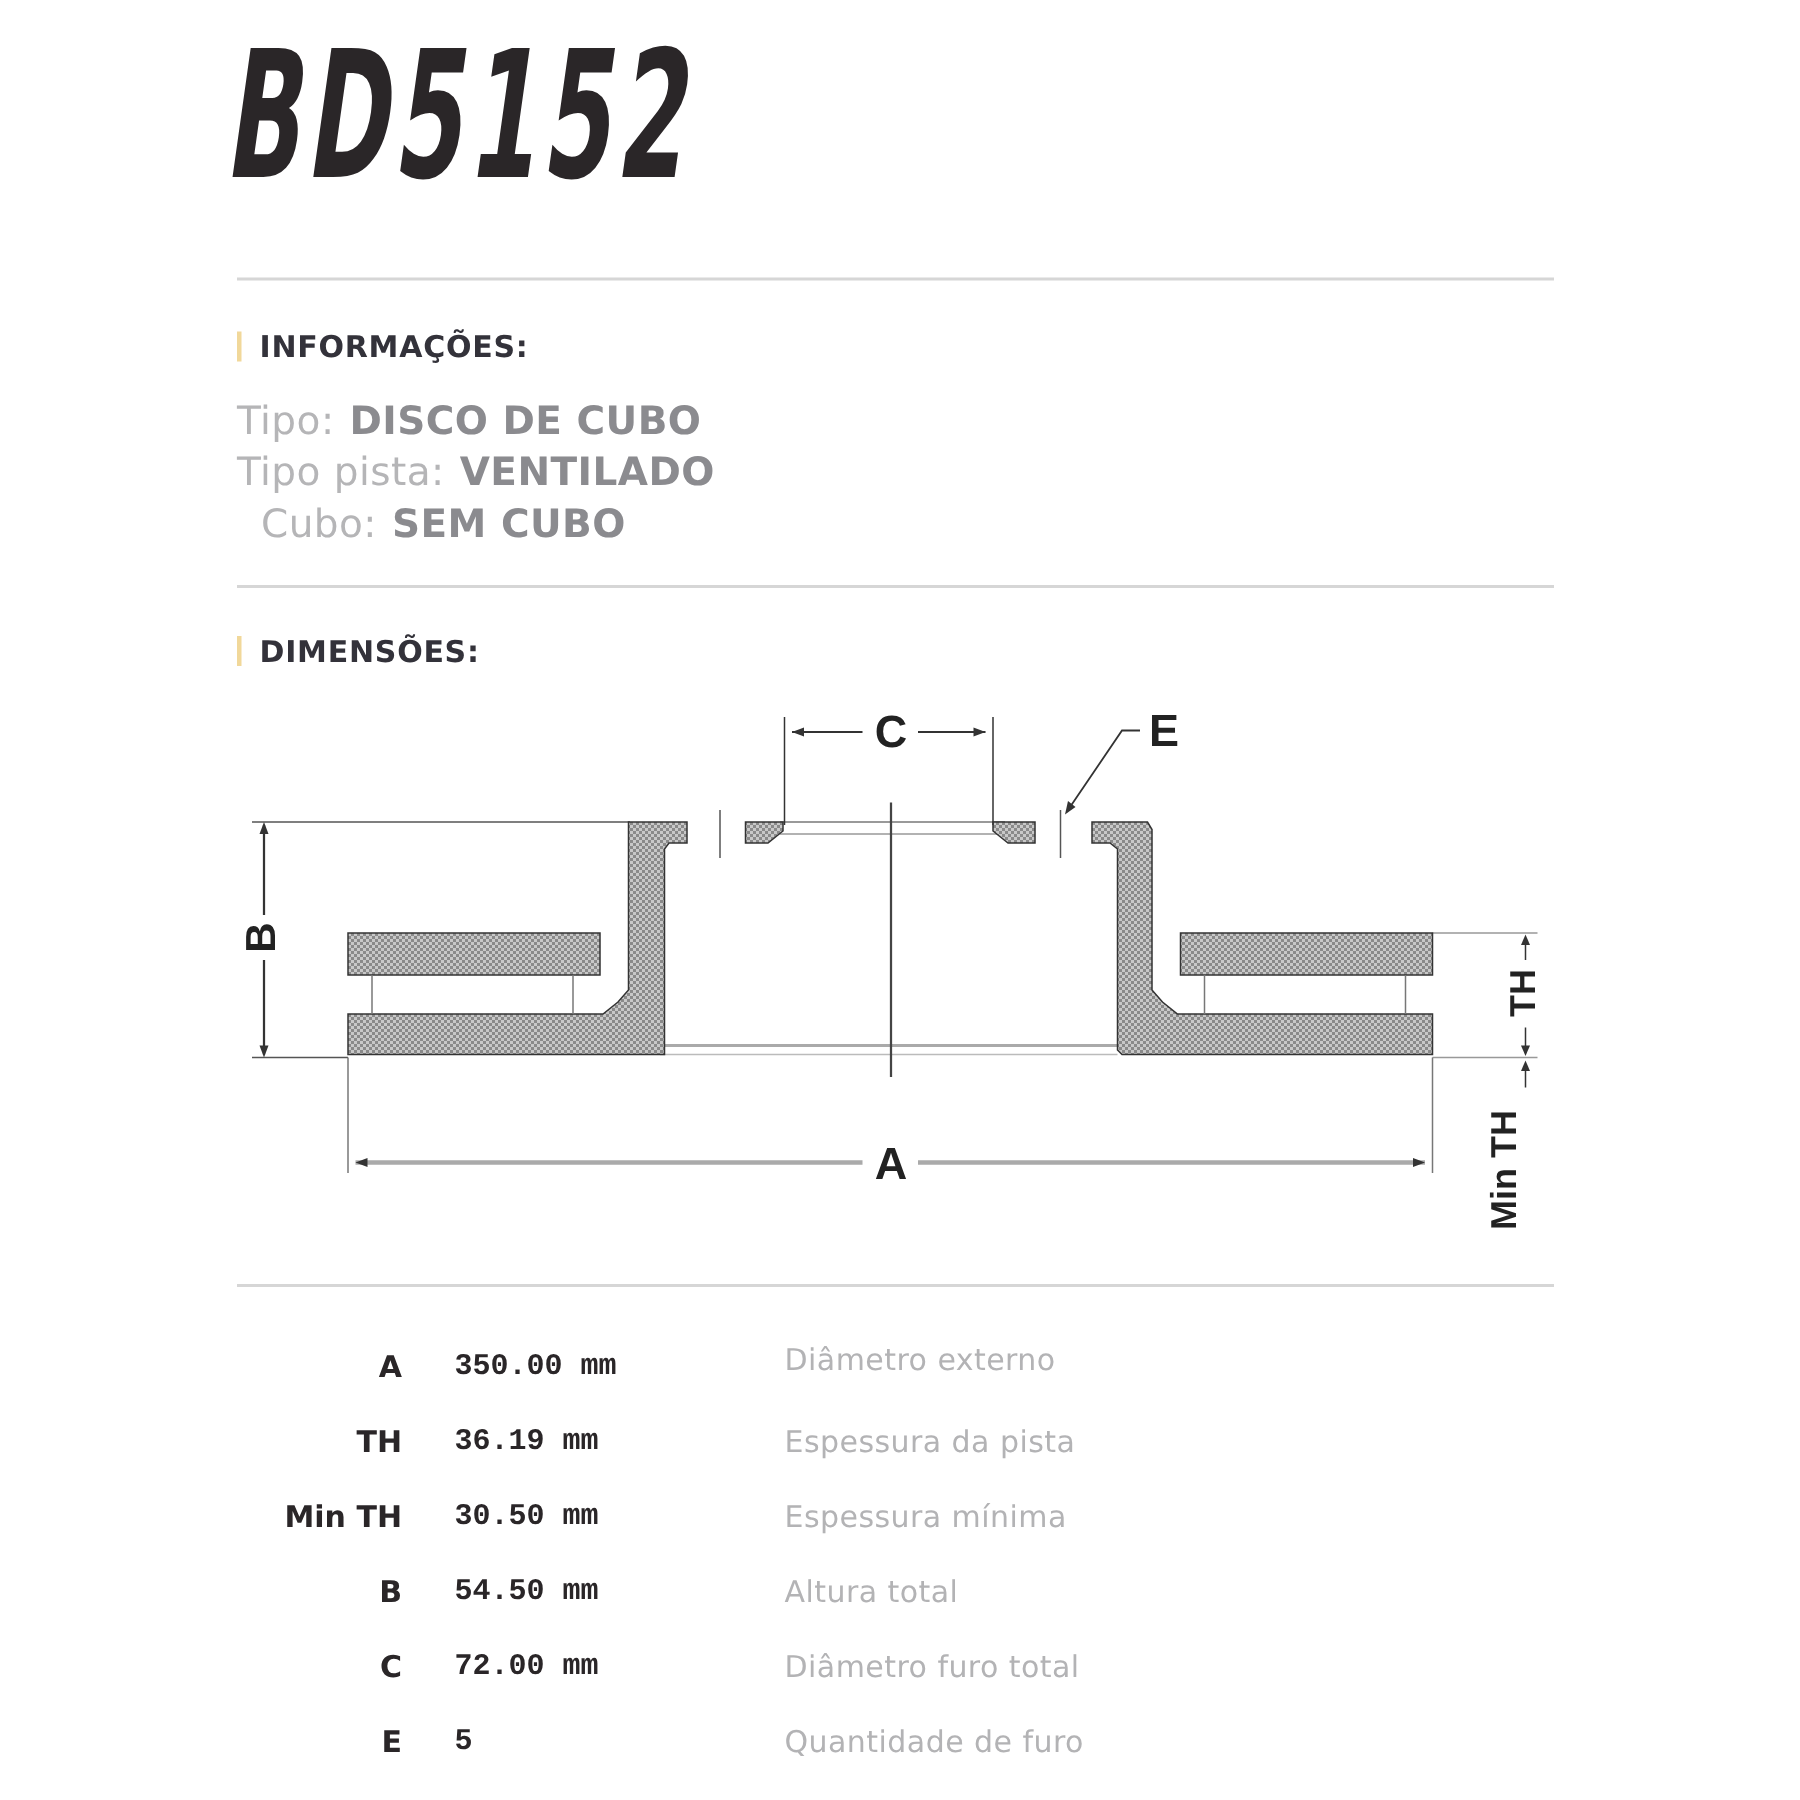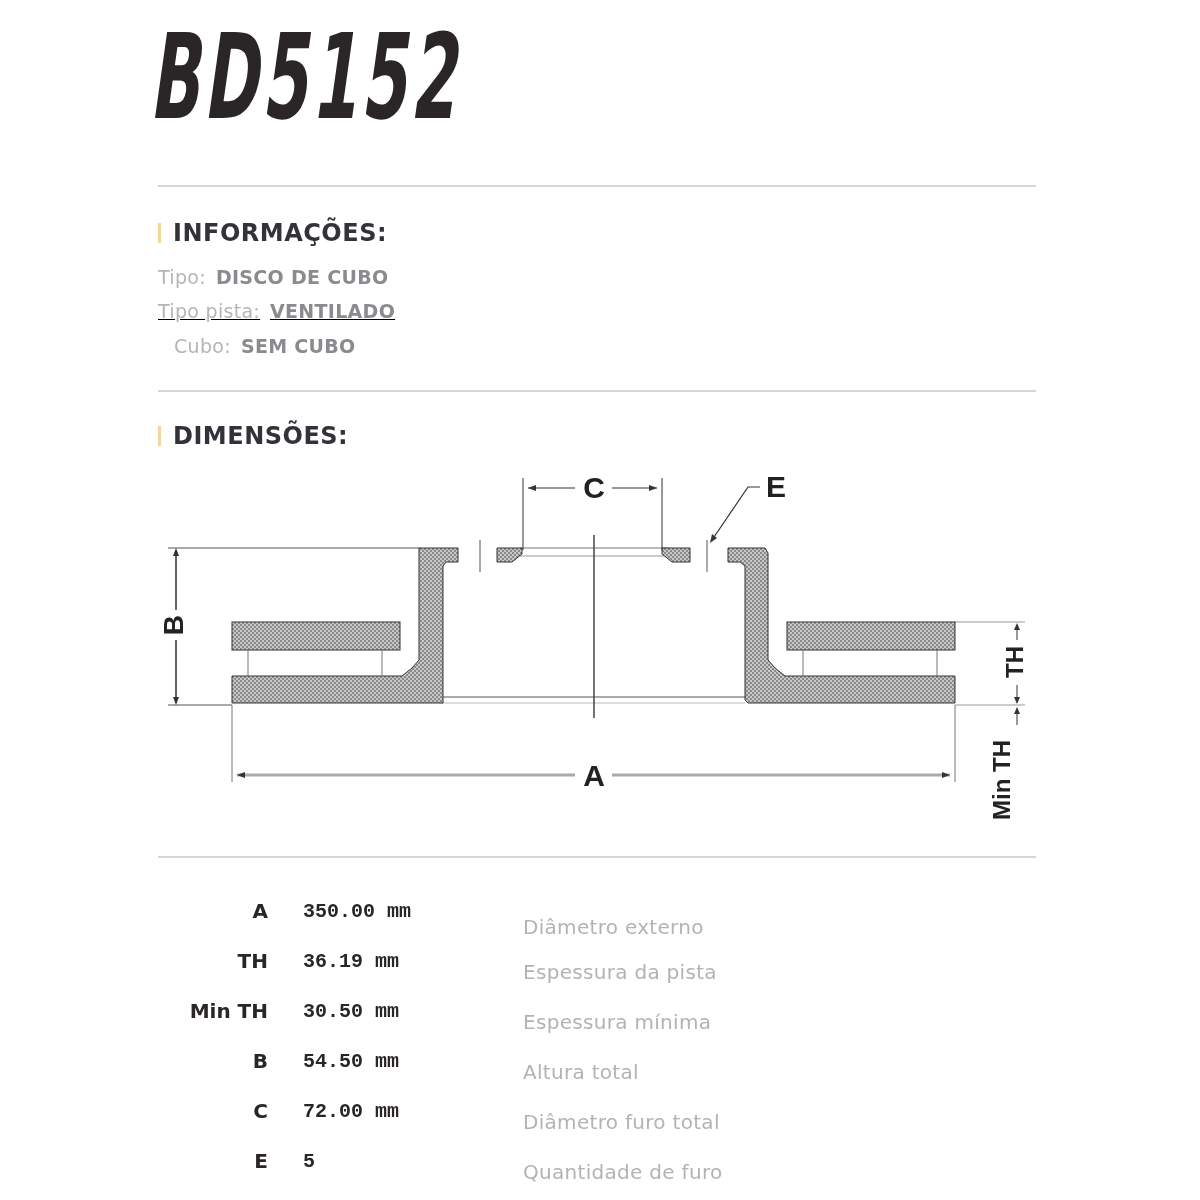--- a/index.html
+++ b/index.html
@@ -6,51 +6,51 @@
   body { width: 1200px; height: 1200px; position: relative; overflow: hidden; font-family: "DejaVu Sans", sans-serif; }
   .title {
     position: absolute; left: 163px; top: 18px;
     font-family: "DejaVu Sans Condensed", "DejaVu Sans", sans-serif;
     font-weight: bold; font-size: 118px; line-height: 118px; color: #2a2628;
     transform: skewX(-8deg) scaleX(0.62); transform-origin: left top;
     letter-spacing: 6px;
   }
   .divider { position: absolute; left: 158px; width: 878px; height: 2px; background: #d6d6d6; }
   .section-head {
-    position: absolute; left: 158px; font-size: 24px; font-weight: bold; color: #33323a;
+    position: absolute; left: 158px; font-size: 20px; font-weight: bold; color: #33323a;
     display: flex; align-items: center; letter-spacing: 0.5px;
   }
   .accent-bar { width: 3px; height: 20px; background: #f1d89a; margin-right: 12px; }
-  .info-row { position: absolute; left: 158px; font-size: 19px; display: flex; letter-spacing: 0.3px; text-align: center; }
+  .info-row { position: absolute; left: 158px; font-size: 26px; display: flex; letter-spacing: 0.3px; text-align: center; }
   .info-label { color: #b5b5b7; margin-right: 10px; }
   .info-value { color: #8b8b8f; font-weight: bold; }
   .diagram { position: absolute; left: 0; top: 460px; width: 1200px; height: 380px; }
   .spec-table { position: absolute; left: 150px; top: 892px; }
   .spec-row { position: absolute; height: 30px; display: flex; align-items: center; font-size: 20px; }
   .spec-key { position: absolute; width: 118px; left: 0; text-align: right; color: #2a2628; font-weight: bold; }
   .spec-val { position: absolute; left: 153px; color: #2a2628; font-weight: bold; white-space: nowrap; font-family: Liberation Mono, monospace; }
-  .spec-desc { position: absolute; left: 373px; color: #b3b3b5; white-space: nowrap; letter-spacing: 0.3px; margin-top: 21px; }
+  .spec-desc { position: absolute; left: 373px; color: #b3b3b5; white-space: nowrap; letter-spacing: 0.3px; }
 </style>
 </head>
 <body>
 
 <div class="title">BD5152</div>
 
 <div class="divider" style="top:185px;"></div>
 
 <div class="section-head" style="top:219px;">
   <span class="accent-bar"></span>
   <span>INFORMAÇÕES:</span>
 </div>
 
 <div class="info-row" style="top:266px;">
   <span class="info-label">Tipo:</span>
   <span class="info-value">DISCO DE CUBO</span>
 </div>
-<div class="info-row" style="top:300px;text-decoration:underline;">
+<div class="info-row" style="top:300px;">
   <span class="info-label">Tipo pista:</span>
   <span class="info-value">VENTILADO</span>
 </div>
 <div class="info-row" style="top:335px;margin-left:16px;">
   <span class="info-label">Cubo:</span>
   <span class="info-value">SEM CUBO</span>
 </div>
 
 <div class="divider" style="top:390px;"></div>
 

